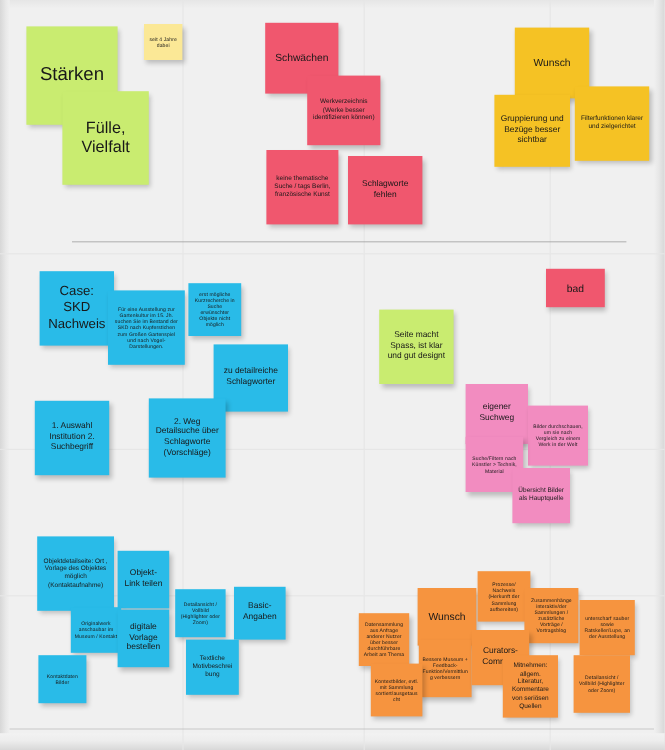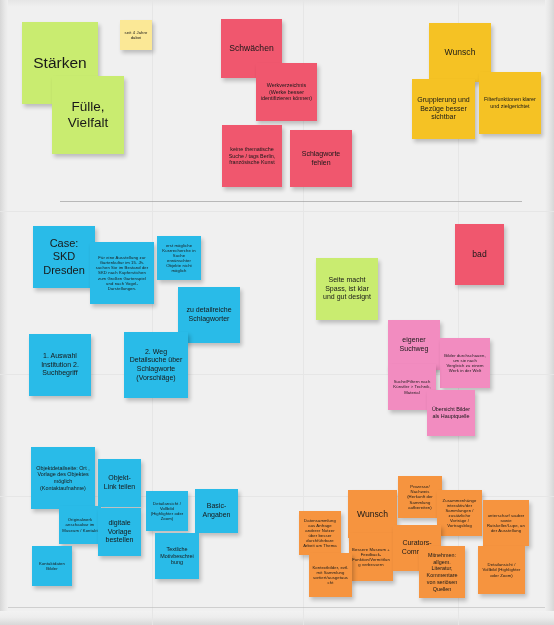--- a/index.html
+++ b/index.html
@@ -117,21 +117,21 @@
 
   <div class="note c-gold sm" style="left:412px;top:79px;width:63px;height:60px;">
     <span>Gruppierung und Bezüge besser sichtbar</span>
   </div>
 
   <div class="note c-gold xs" style="left:479px;top:72px;width:62px;height:62px;">
     <span>Filterfunktionen klarer und zielgerichtet</span>
   </div>
 
   <div class="note c-blue lg" style="left:33px;top:226px;width:62px;height:62px;">
-    <span>Case: SKD Dresden</span>
+    <span>Case: SKD Nachweis</span>
   </div>
 
   <div class="note c-blue tiny" style="left:90px;top:242px;width:64px;height:62px;padding:5px;">
     <span>Für eine Ausstellung zur Gartenkultur im 15. Jh. suchen Sie im Bestand der SKD nach Kupferstichen zum Großen Gartenspiel und nach Vogel-Darstellungen.</span>
   </div>
 
   <div class="note c-blue tiny" style="left:157px;top:236px;width:44px;height:44px;padding:4px;">
     <span>erst mögliche Kurzrecherche in Suche erwünschter Objekte nicht möglich</span>
   </div>
 
@@ -145,21 +145,21 @@
 
   <div class="note c-blue sm" style="left:124px;top:332px;width:64px;height:66px;">
     <span>2. Weg Detailsuche über Schlagworte (Vorschläge)</span>
   </div>
 
 
   <div class="note c-green sm" style="left:316px;top:258px;width:62px;height:62px;">
     <span>Seite macht Spass, ist klar und gut designt</span>
   </div>
 
-  <div class="note c-red md" style="left:455px;top:224px;width:49px;height:61px;">
+  <div class="note c-red md" style="left:455px;top:224px;width:49px;height:32px;">
     <span>bad</span>
   </div>
 
   <div class="note c-pink sm" style="left:388px;top:320px;width:52px;height:50px;">
     <span>eigener Suchweg</span>
   </div>
 
   <div class="note c-pink tiny" style="left:440px;top:338px;width:50px;height:50px;padding:4px;">
     <span>Bilder durchschauen, um sie nach Vergleich zu einem Werk in der Welt</span>
   </div>

